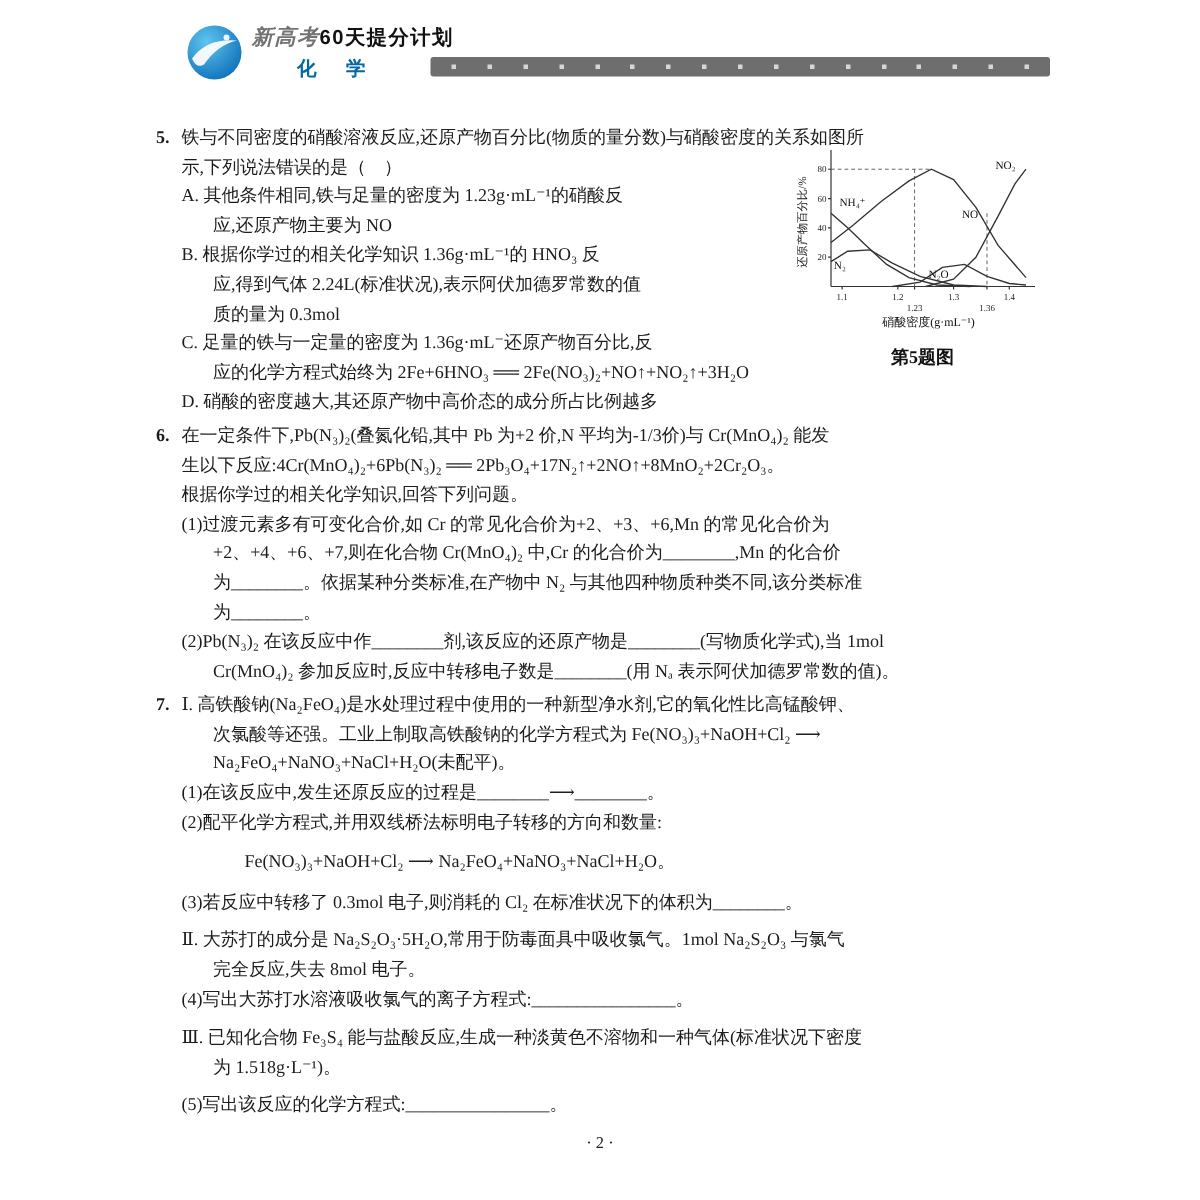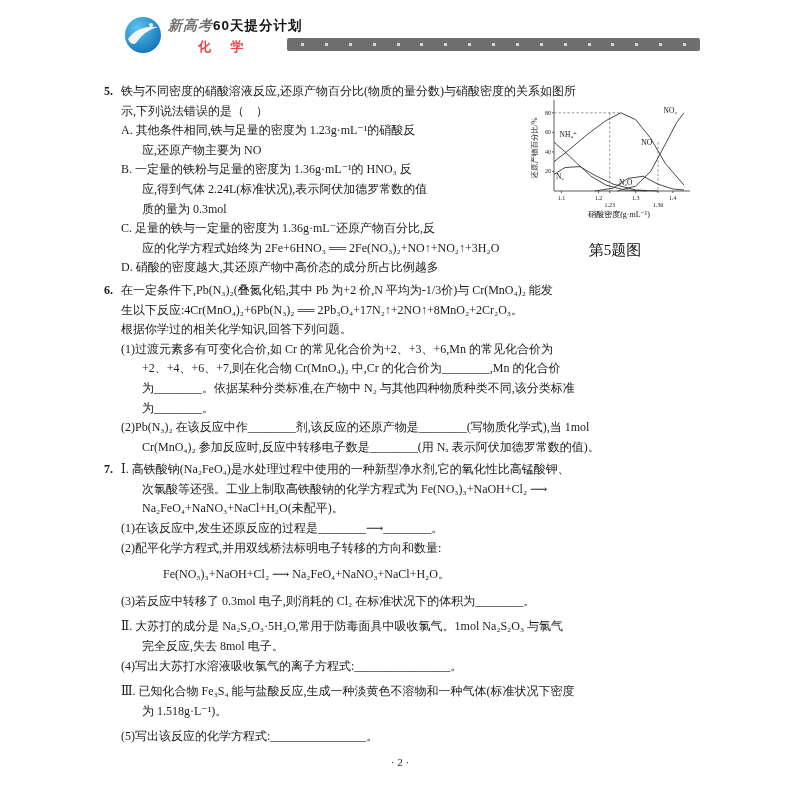--- a/index.html
+++ b/index.html
@@ -10,21 +10,21 @@
   }
   .page { position:relative; width:800px; height:800px; overflow:hidden; background:#ffffff; }
 
   
   .header { position:absolute; top:14px; left:104px; width:596px; height:46px; }
   .logo { position:absolute; left:20px; top:2px; display:flex; align-items:flex-start; }
   .badge { width:38px; height:38px; margin-right:6px; }
   .logo-text .row1 { font-family:"Liberation Sans","DejaVu Sans",sans-serif; white-space:nowrap; }
   .brand-colored { font-style:italic; font-weight:bold; font-size:14px; color:#737373; letter-spacing:1px; }
   .brand-rest { font-weight:bold; font-size:13.5px; color:#111; letter-spacing:1px;text-align:center; }
-  .logo-text .row2 { margin-top:3px; margin-left:30px; font-weight:bold; font-size:13px; letter-spacing:8px; color:#ef4444;
+  .logo-text .row2 { margin-top:3px; margin-left:30px; font-weight:bold; font-size:13px; letter-spacing:8px; color:#0369a1;
                      font-family:"Liberation Sans","DejaVu Sans",sans-serif; }
   .hbar { position:absolute; left:183px; right:0; top:24px; height:13px; background:#6e6e6e; border-radius:2px;
           display:flex; align-items:center; justify-content:space-between; padding:0 14px; }
   .hdot { width:3px; height:3px; background:#d6d6d6; }
 
   
   .content { position:absolute; top:82px; left:104px; width:594px; }
   .question { position:relative; padding-left:17px; font-size:12px; line-height:19.6px; margin-bottom:3px; }
   .qnum { position:absolute; left:0; top:0; font-weight:bold; }
   .qline { white-space:nowrap; }
@@ -36,21 +36,21 @@
   
   .chartbox { position:absolute; top:15px; right:-2px; width:170px; text-align:center; background:#fff; }
   .chartbox svg { display:block; }
   .ax { stroke:#333; stroke-width:0.8; fill:none; }
   .curve { stroke:#333; stroke-width:0.9; fill:none; }
   .dash { stroke:#555; stroke-width:0.6; stroke-dasharray:2.5 2; fill:none; }
   .tt { font-size:6px; fill:#222; font-family:"Liberation Serif","DejaVu Serif",serif; }
   .sl { font-size:7.5px; fill:#111; font-family:"Liberation Serif","DejaVu Serif",serif; }
   .yl, .xl { font-size:7.5px; fill:#111; font-family:"Liberation Serif","DejaVu Serif",serif; }
   .xl { font-size:8px; }
-  .chart-caption { font-size:15px; margin-top:18px; color:#111; }
+  .chart-caption { font-size:12px; margin-top:6px; color:#111;font-weight:bold; }
 
   
   .footer { position:absolute; bottom:32px; left:0; width:100%; text-align:center; font-size:11px; color:#222; }
 </style>
 </head>
 <body>
 
 <div class="page">
 
   <div class="header">
@@ -96,21 +96,21 @@
       </div>
   </div>
 
   <div class="content">
       <div class="question">
         <span class="qnum">5.</span>
         <div class="qline i0">铁与不同密度的硝酸溶液反应,还原产物百分比(物质的量分数)与硝酸密度的关系如图所</div>
         <div class="qline i0">示,下列说法错误的是（　）</div>
         <div class="qline i0">A. 其他条件相同,铁与足量的密度为 1.23g·mL⁻¹的硝酸反</div>
         <div class="qline i1">应,还原产物主要为 NO</div>
-        <div class="qline i0">B. 一定量的铁粉与足量的密度为 1.36g·mL⁻¹的 HNO₃ 反</div>
+        <div class="qline i0">B. 根据你学过的相关化学知识 1.36g·mL⁻¹的 HNO₃ 反</div>
         <div class="qline i1">应,得到气体 2.24L(标准状况),表示阿伏加德罗常数的值</div>
         <div class="qline i1">质的量为 0.3mol</div>
         <div class="qline i0">C. 足量的铁与一定量的密度为 1.36g·mL⁻还原产物百分比,反</div>
         <div class="qline i1">应的化学方程式始终为 2Fe+6HNO₃ ══ 2Fe(NO₃)₂+NO↑+NO₂↑+3H₂O</div>
         <div class="qline i0">D. 硝酸的密度越大,其还原产物中高价态的成分所占比例越多</div>
         <div class="chartbox">
           <svg width="168" height="126" viewBox="0 0 168 126">
             <line class="ax" x1="24" y1="3" x2="24" y2="94"></line>
             <line class="ax" x1="24" y1="94" x2="160" y2="94"></line>
             <line class="ax" x1="22" x2="24" y1="74.45454545454545" y2="74.45454545454545"></line>

